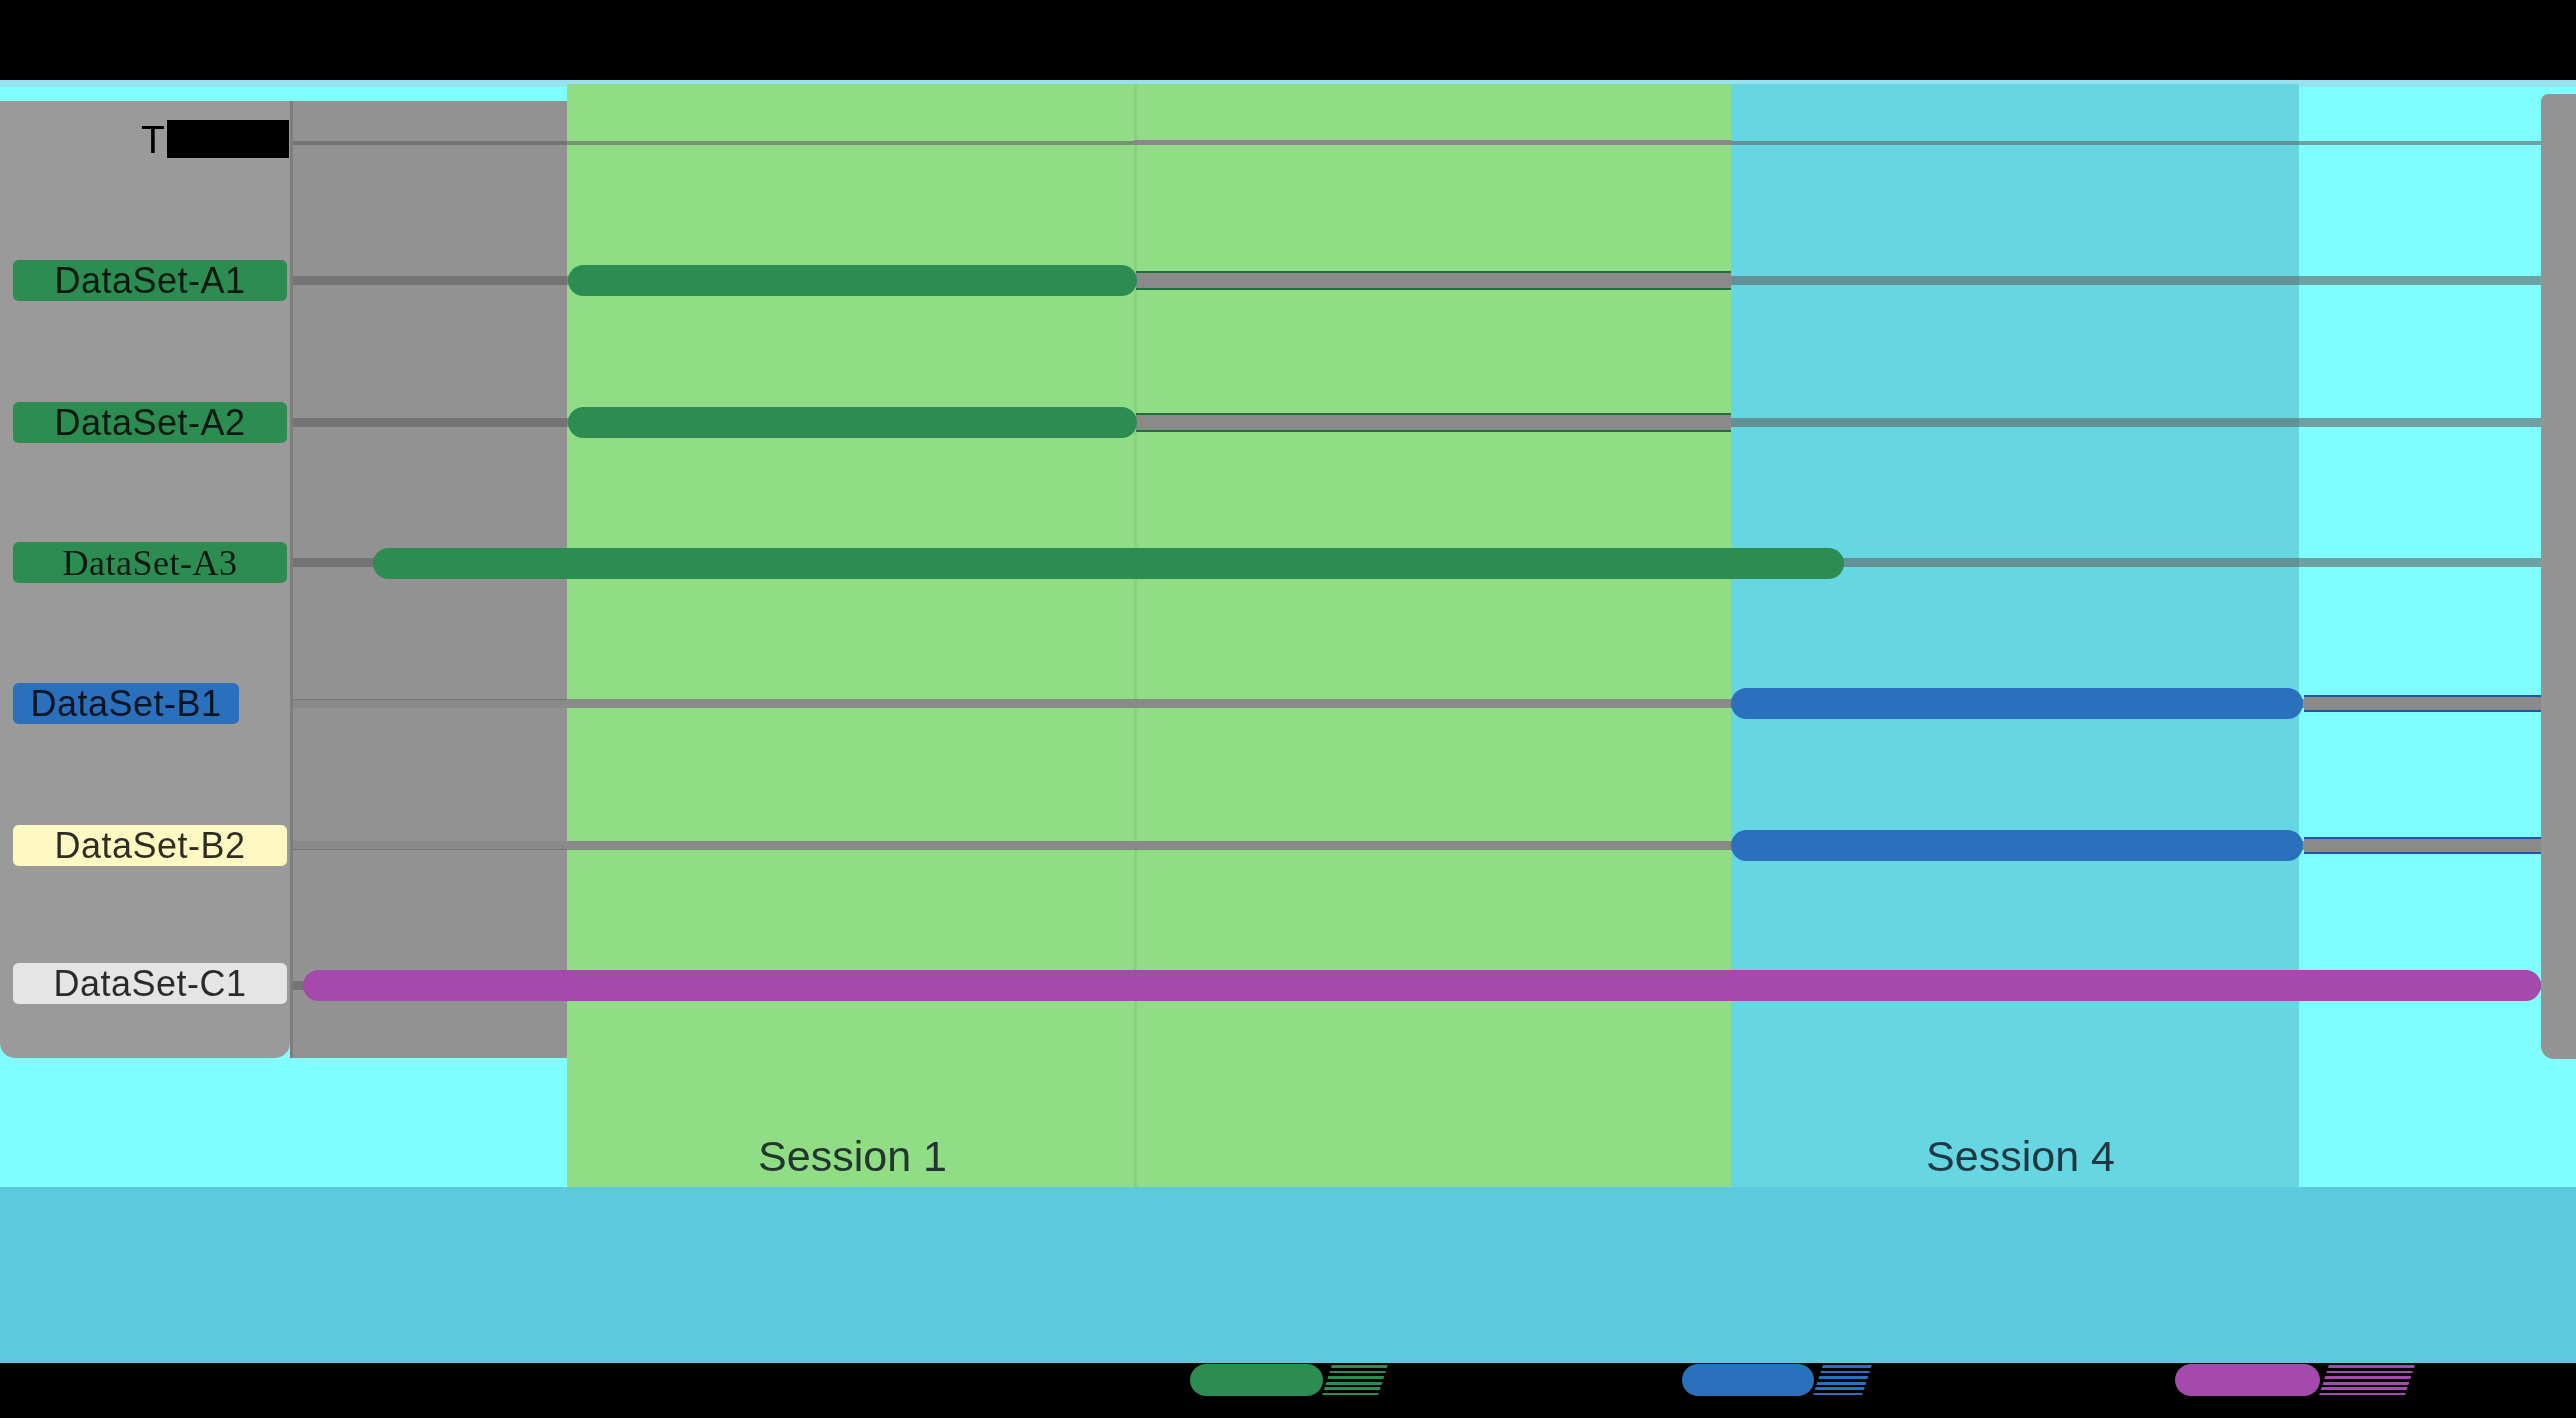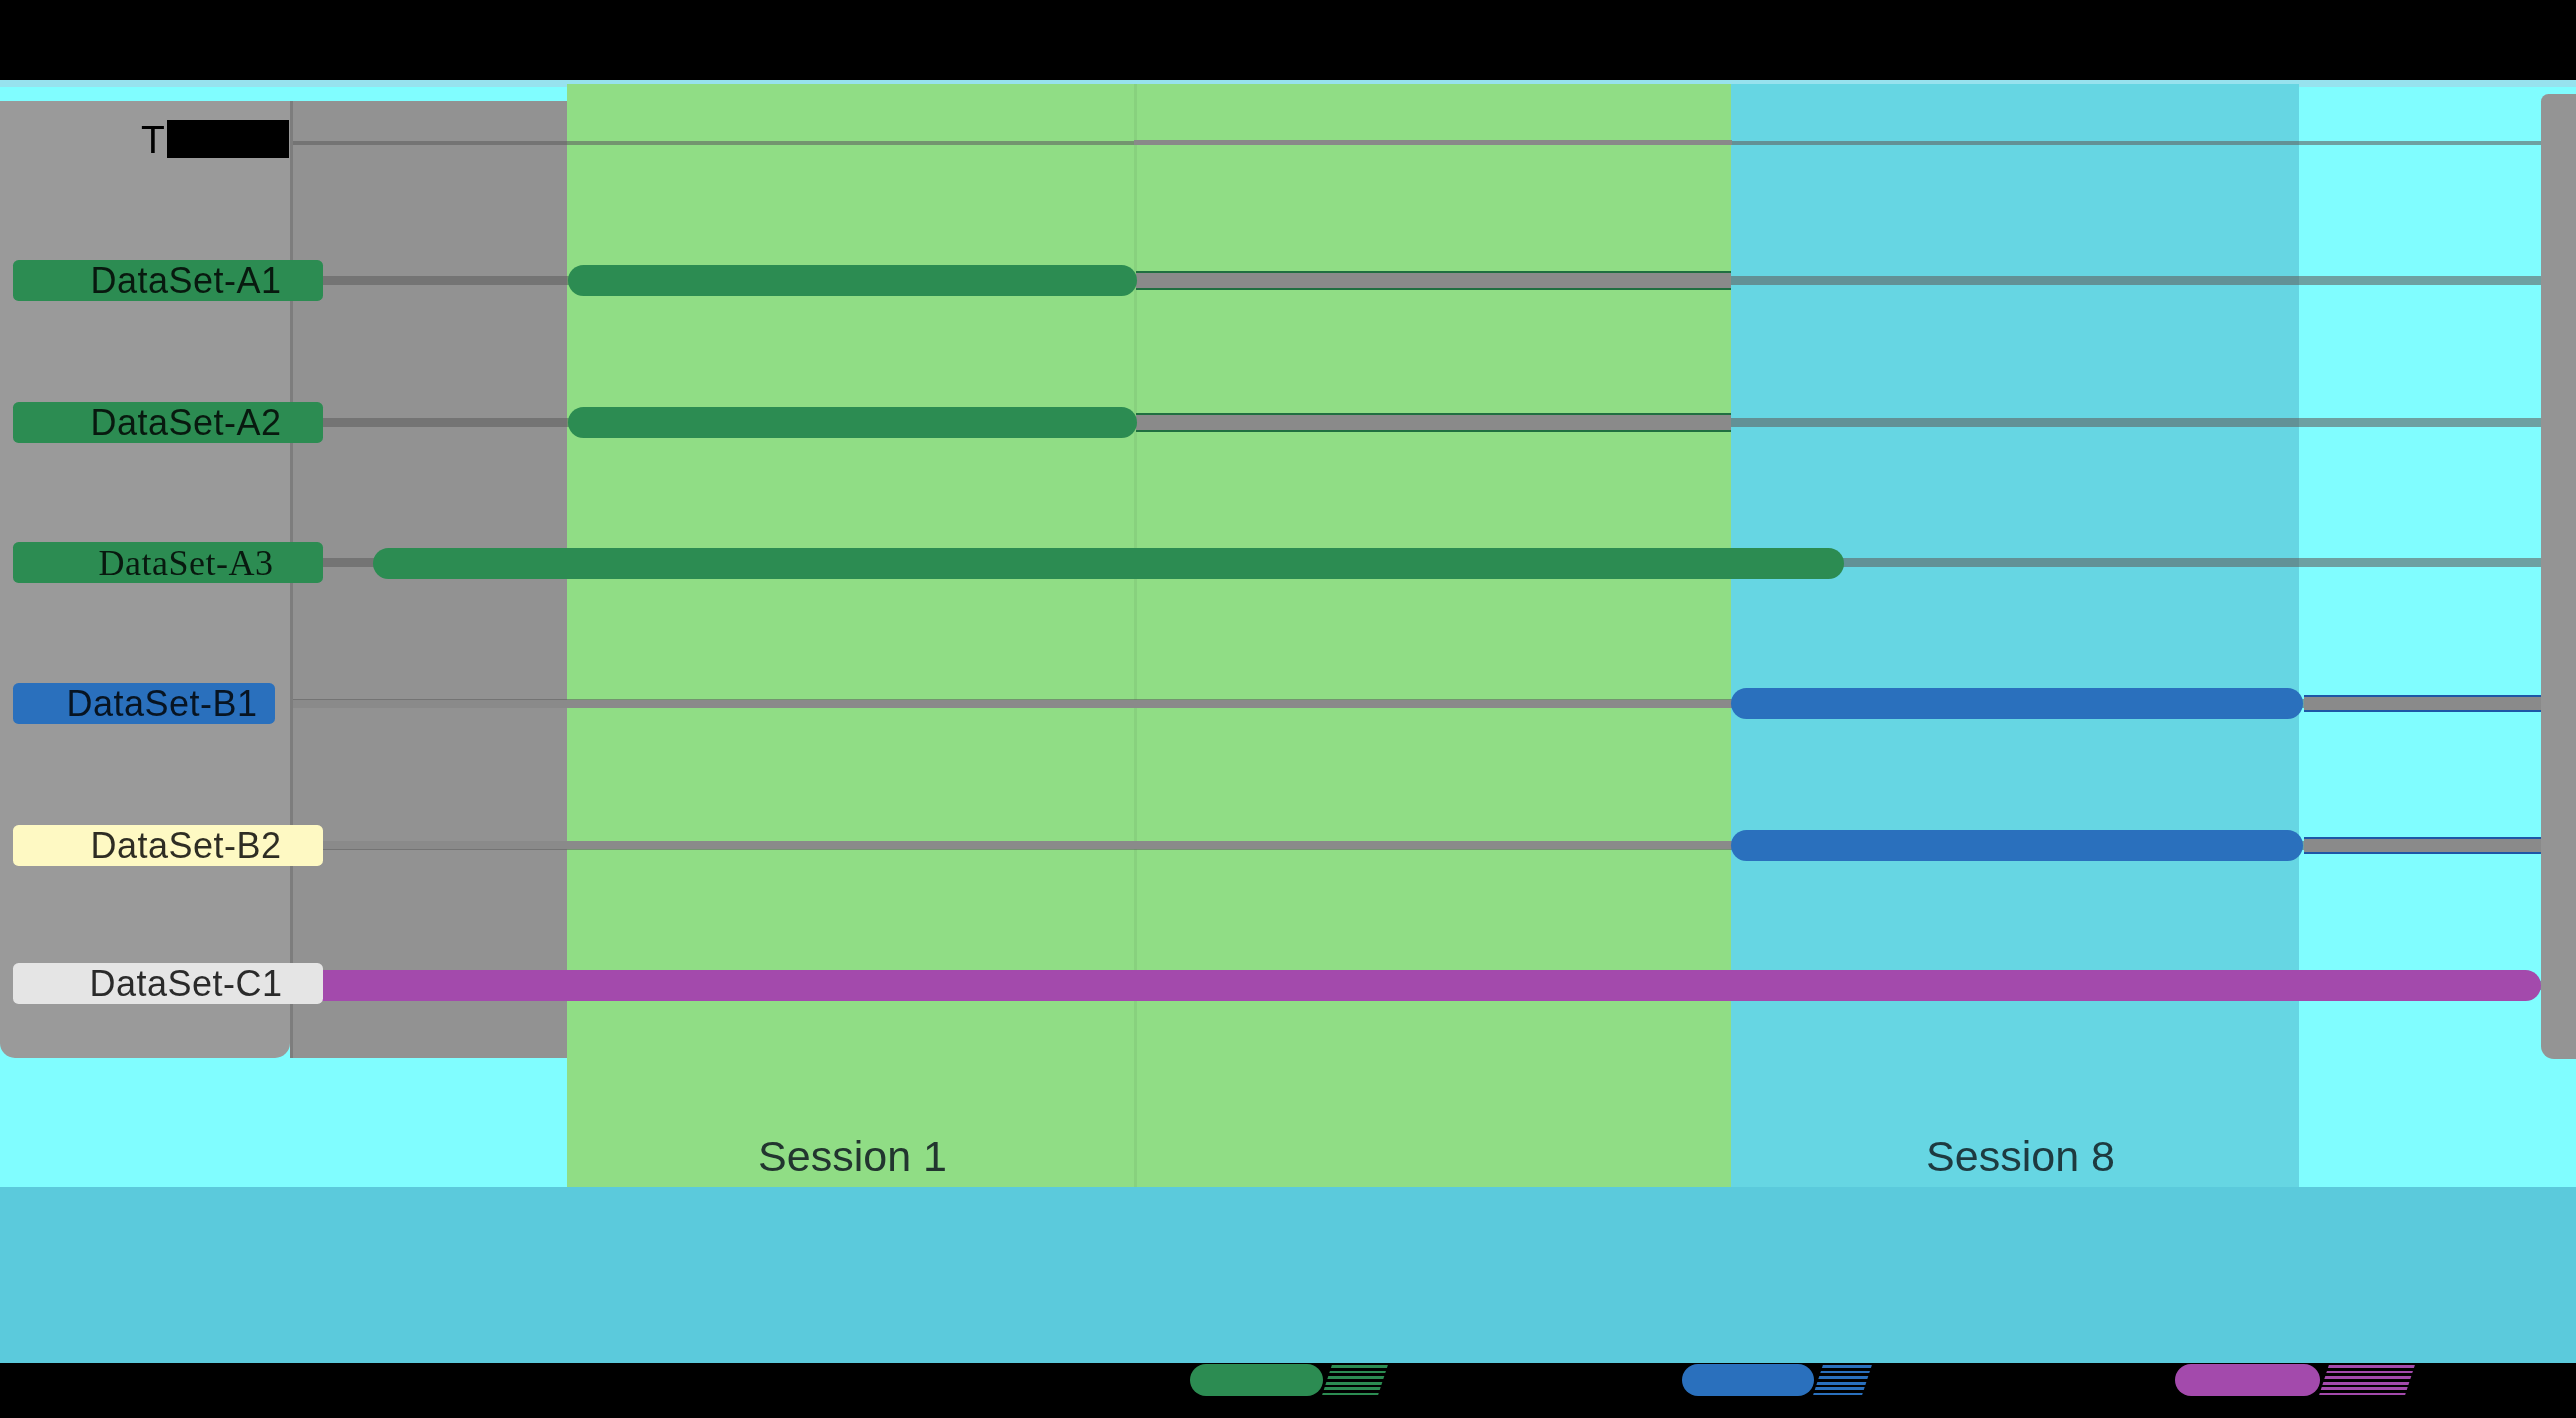--- a/index.html
+++ b/index.html
@@ -17,21 +17,21 @@
   #gutter-divider{left:290px;top:101px;width:2.8px;height:957px;background:#7d7d7d;}
   #right-col{left:2541px;top:94px;width:35px;height:965px;background:#949494;border-radius:7.5px 0 0 13px;}
   #bottom-band{left:0;top:1187px;width:2576px;height:176px;background:#5bcadc;}
   
   .track{background:rgba(95,95,95,0.58);}
   .preline{background:#8a8a8a;}
   .overlay-gray{background:#898989;}
   .hollow{background:#8a8a8a;border-style:solid;border-width:2.8px 0;box-sizing:border-box;}
   .bar{border-radius:16px;}
   .badge{display:flex;align-items:center;justify-content:center;border-radius:5.6px;
-         color:rgba(0,0,0,0.82);font-size:36px;letter-spacing:0.5px;white-space:nowrap;padding-left:36px;}
+         color:rgba(0,0,0,0.82);font-size:36px;letter-spacing:0.5px;white-space:nowrap;}
   
   #row-title-label{left:141px;top:118px;width:38px;height:43px;color:#000;font-size:39px;
                    display:flex;align-items:center;}
   #title-redaction{left:167px;top:120px;width:122px;height:38px;background:#000;}
   
   .session-label{width:563px;text-align:center;font-size:43px;margin-top:32px;}
   #session1-label{left:571px;top:1100px;color:#22352f;}
   #session2-label{left:1739px;top:1100px;color:#1e3a40;}
   
   .pill{height:32px;border-radius:16px;}
@@ -79,21 +79,21 @@
       <div class="abs bar" style="left: 303px; top: 970px; width: 2238px; height: 31px; background: rgb(163, 74, 172);"></div>
       <div class="abs badge" style="left: 13px; top: 963px; width: 274px; height: 41px; background: #e5e5e5;">DataSet-C1</div>
     </div>
 
   <div class="abs" id="row-title-label">T</div>
   <div class="abs" id="title-redaction"></div>
 
   <div class="abs" id="bottom-band"></div>
 
   <div class="abs session-label" id="session1-label">Session 1</div>
-  <div class="abs session-label" id="session2-label">Session 8</div>
+  <div class="abs session-label" id="session2-label">Session 4</div>
 
   <div class="abs" id="legend-layer">
       <div class="abs pill" style="left: 1190px; top: 1364px; width: 133px; height: 32px; background: rgb(44, 140, 82);"></div>
       <div class="abs streak" style="left: 1327px; top: 1365px; width: 56px; height: 30px; background: repeating-linear-gradient(rgb(44, 140, 82) 0px, rgb(44, 140, 82) 2.8px, transparent 2.8px, transparent 5.6px);"></div>
       <div class="abs pill" style="left: 1682px; top: 1364px; width: 132px; height: 32px; background: rgb(42, 112, 189);"></div>
       <div class="abs streak" style="left: 1818px; top: 1365px; width: 49px; height: 30px; background: repeating-linear-gradient(rgb(42, 112, 189) 0px, rgb(42, 112, 189) 2.8px, transparent 2.8px, transparent 5.6px);"></div>
       <div class="abs pill" style="left: 2175px; top: 1364px; width: 145px; height: 32px; background: rgb(163, 74, 172);"></div>
       <div class="abs streak" style="left: 2324px; top: 1365px; width: 86px; height: 30px; background: repeating-linear-gradient(rgb(163, 74, 172) 0px, rgb(163, 74, 172) 2.8px, transparent 2.8px, transparent 5.6px);"></div>
     </div>
 </div>

